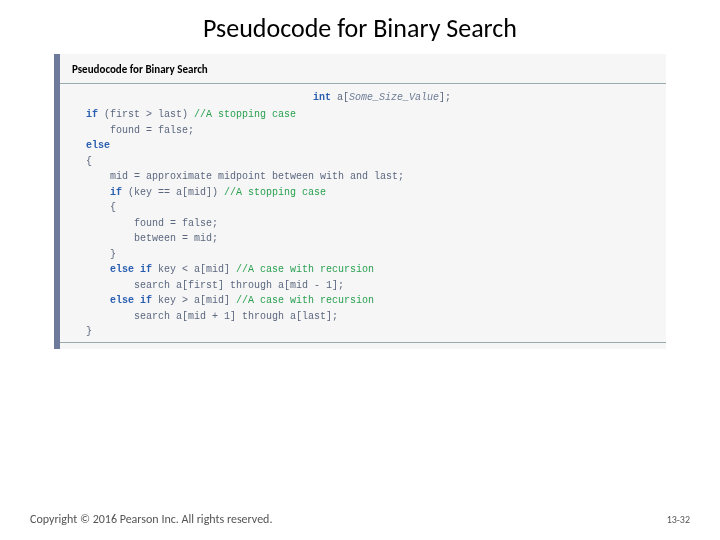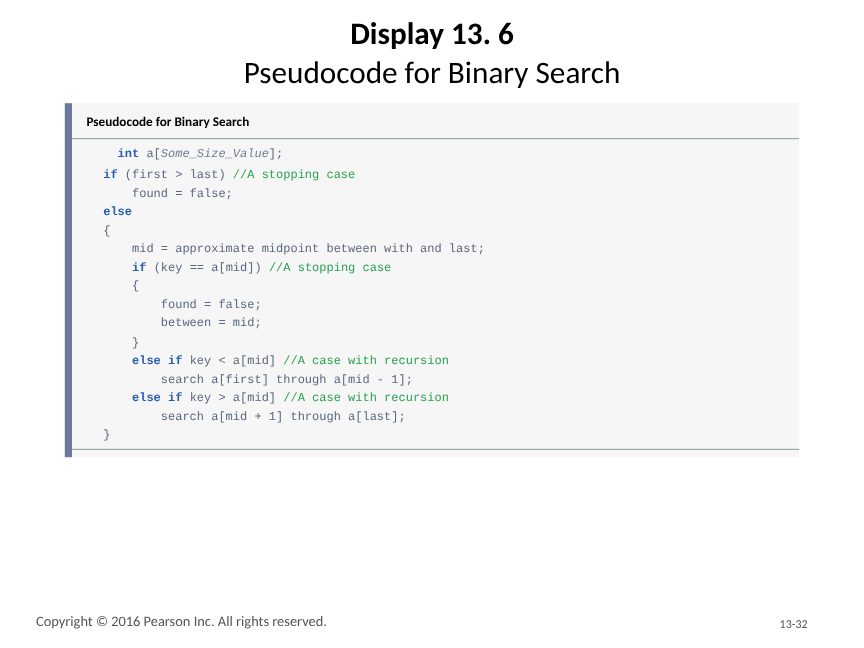--- a/index.html
+++ b/index.html
@@ -44,20 +44,21 @@
   }
   .fig-head {
     font-weight: 700;
     color: #000;
     padding: 2px 0 4px 12px;
     border-bottom: 1px solid #9aa;
     font-size: 11px;
   }
   .fig-section {
     padding: 6px 0 2px 12px;
+    text-align: center;
   }
   .hdr {
     font-variant: small-caps;
     font-weight: 700;
     color: #3a4a7a;
     letter-spacing: .3px;
     font-size: 10px;
   }
   .code {
     font-family: Consolas, "Courier New", monospace;
@@ -73,33 +74,32 @@
   .hr { border-top: 1px solid #9aa; margin-top: 2px; }
   .footer {
     position: absolute;
     left: 30px;
     bottom: 14px;
     font-size: 12px;
     color: #555;
   }
   .pagenum {
     position: absolute;
-    right: 47px;
+    right: 30px;
     bottom: 14px;
     font-size: 10px;
     color: #555;
   }
 </style>
 </head>
 <body>
 
 <div class="slide">
 
   <div class="title-block">
-    <span class="title-bold">Display 13. 6</span>
     <span class="title-sub">Pseudocode for Binary Search</span>
   </div>
 
   <div class="figure">
     <div class="fig-head">Pseudocode for Binary Search</div>
 
     <div class="fig-section">
       <div class="code"><span class="kw">int</span> a[<span class="gr" title="int a[Some_Size_Value];">Some_Size_Value</span>];</div>
     </div>
 

